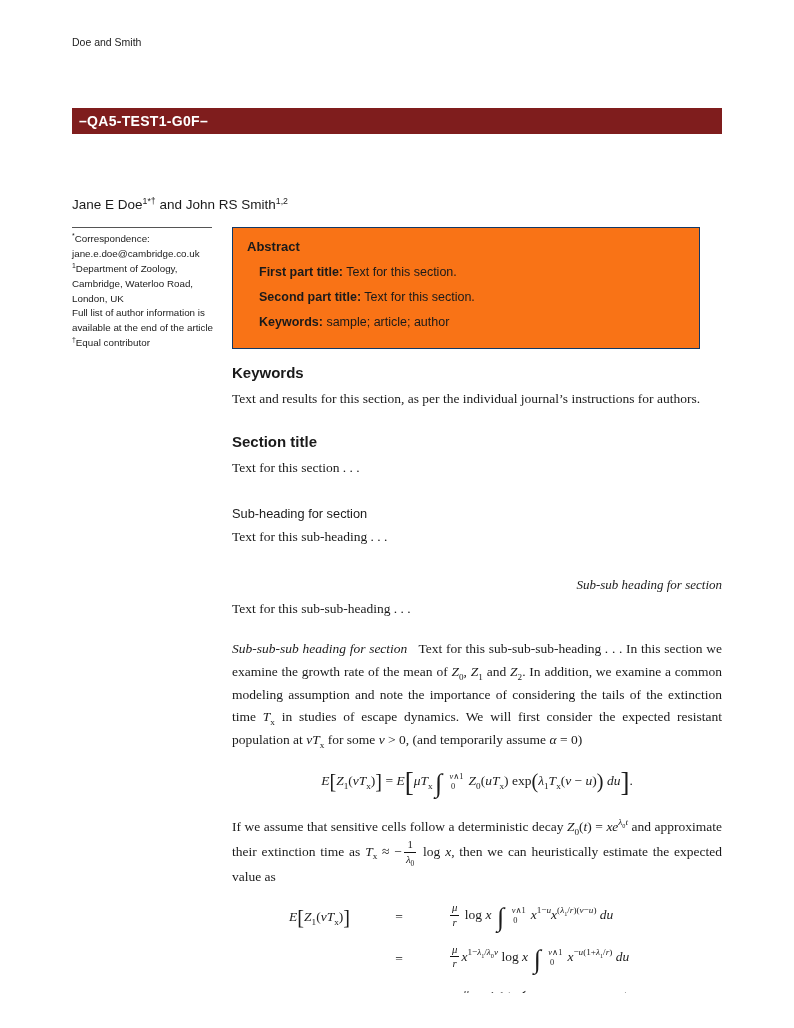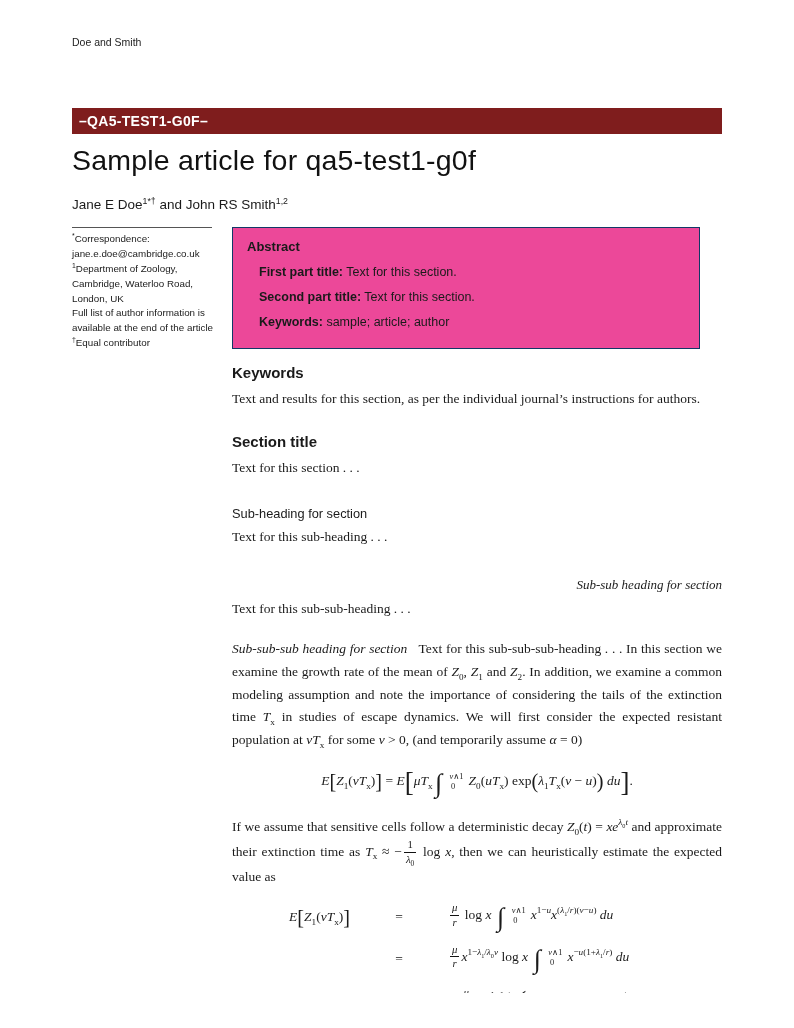--- a/index.html
+++ b/index.html
@@ -36,21 +36,21 @@
   .sidebar {
     position:absolute; left:72px; top:227px; width:152px;
     font-family:"Liberation Sans","DejaVu Sans",sans-serif;
     font-size:9.8px; line-height:1.52; color:#1a1a1a;
   }
   .sidebar-rule { width:140px; height:1px; background:#555; margin-bottom:4px; }
   .sidebar sup { font-size:70%; }
 
   .abstract-box {
     position:absolute; left:232px; top:227px; width:468px; min-height:104px;
-    border:1.5px solid #113866; background:#ec4899;
+    border:1.5px solid #113866; background:#f97316;
     padding:11px 14px 10px 14px;
     font-family:"Liberation Sans","DejaVu Sans",sans-serif;
     font-size:12.5px;
   }
   .abstract-heading { font-weight:bold; font-size:13px; margin-bottom:9px; }
   .abstract-item { margin-bottom:7px; line-height:1.45;padding-left:12px; }
   .abstract-item .lbl { font-weight:bold; }
 
   .main {
     position:absolute; left:232px; top:360px; width:490px;
@@ -112,21 +112,20 @@
 <body>
 
 <div class="page">
 
   <div class="running-header">Doe and Smith</div>
 
   <div class="banner">
     <span>–QA5-TEST1-G0F–</span>
   </div>
 
-  <h1 class="article-title">Sample article for qa5-test1-g0f</h1>
 
   <div class="authors">Jane E Doe<sup>1*†</sup> and John RS Smith<sup>1,2</sup></div>
 
   <div class="sidebar">
     <div class="sidebar-rule"></div>
     <div><sup>*</sup>Correspondence:<br>jane.e.doe@cambridge.co.uk<br><sup>1</sup>Department of Zoology,<br>Cambridge, Waterloo Road,<br>London, UK<br>Full list of author information is<br>available at the end of the article<br><sup>†</sup>Equal contributor</div>
   </div>
 
   <div class="abstract-box">
     <div class="abstract-heading">Abstract</div>

